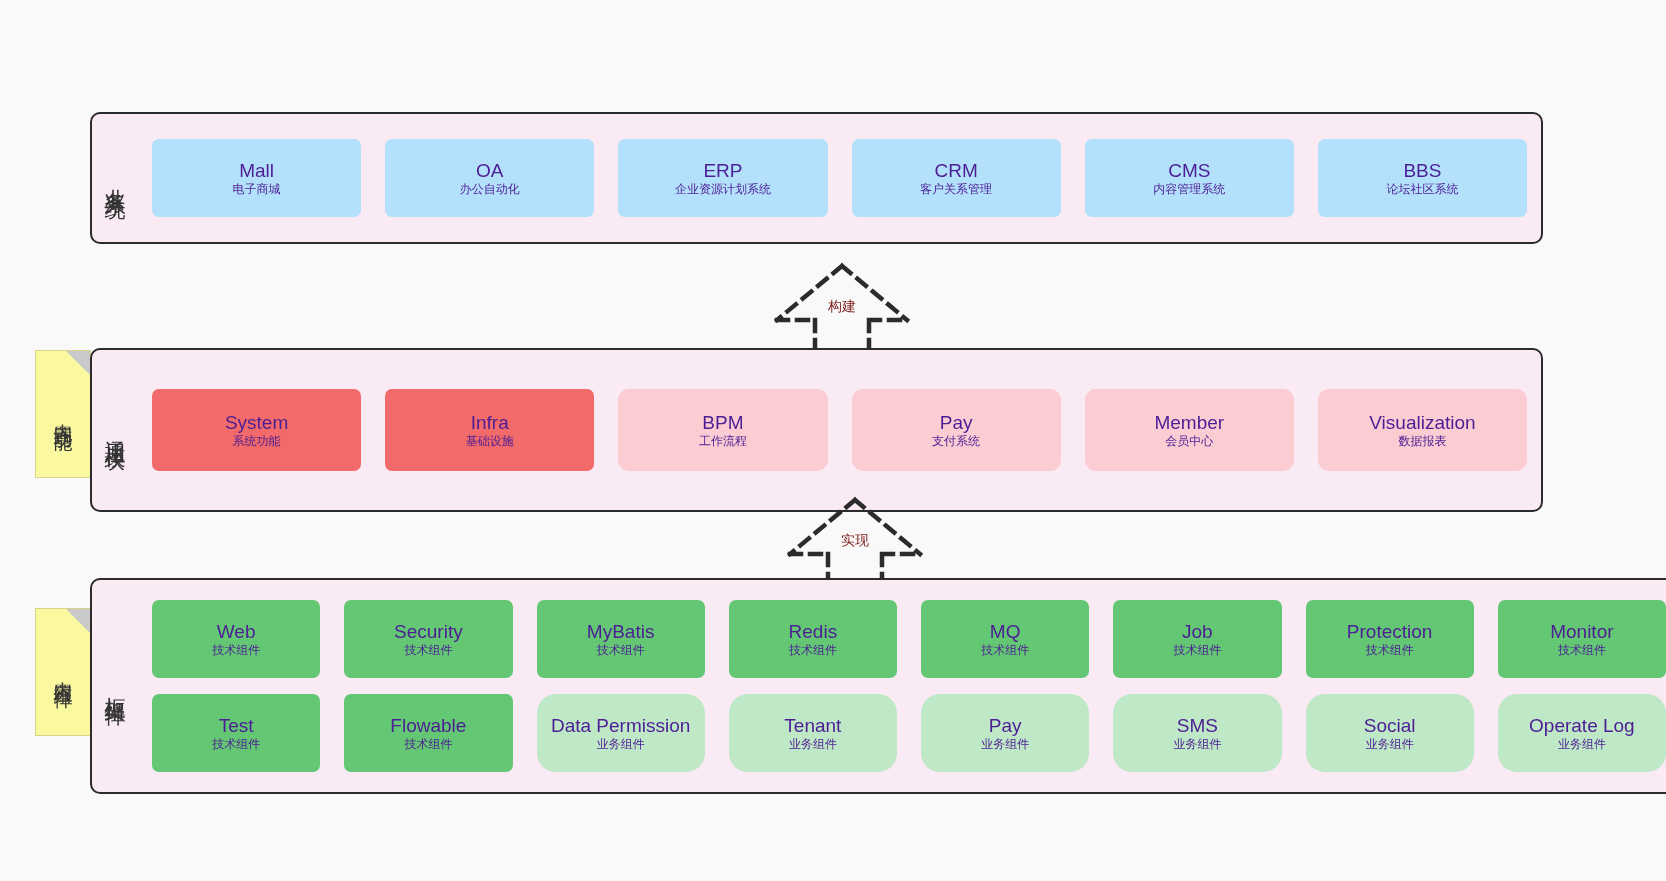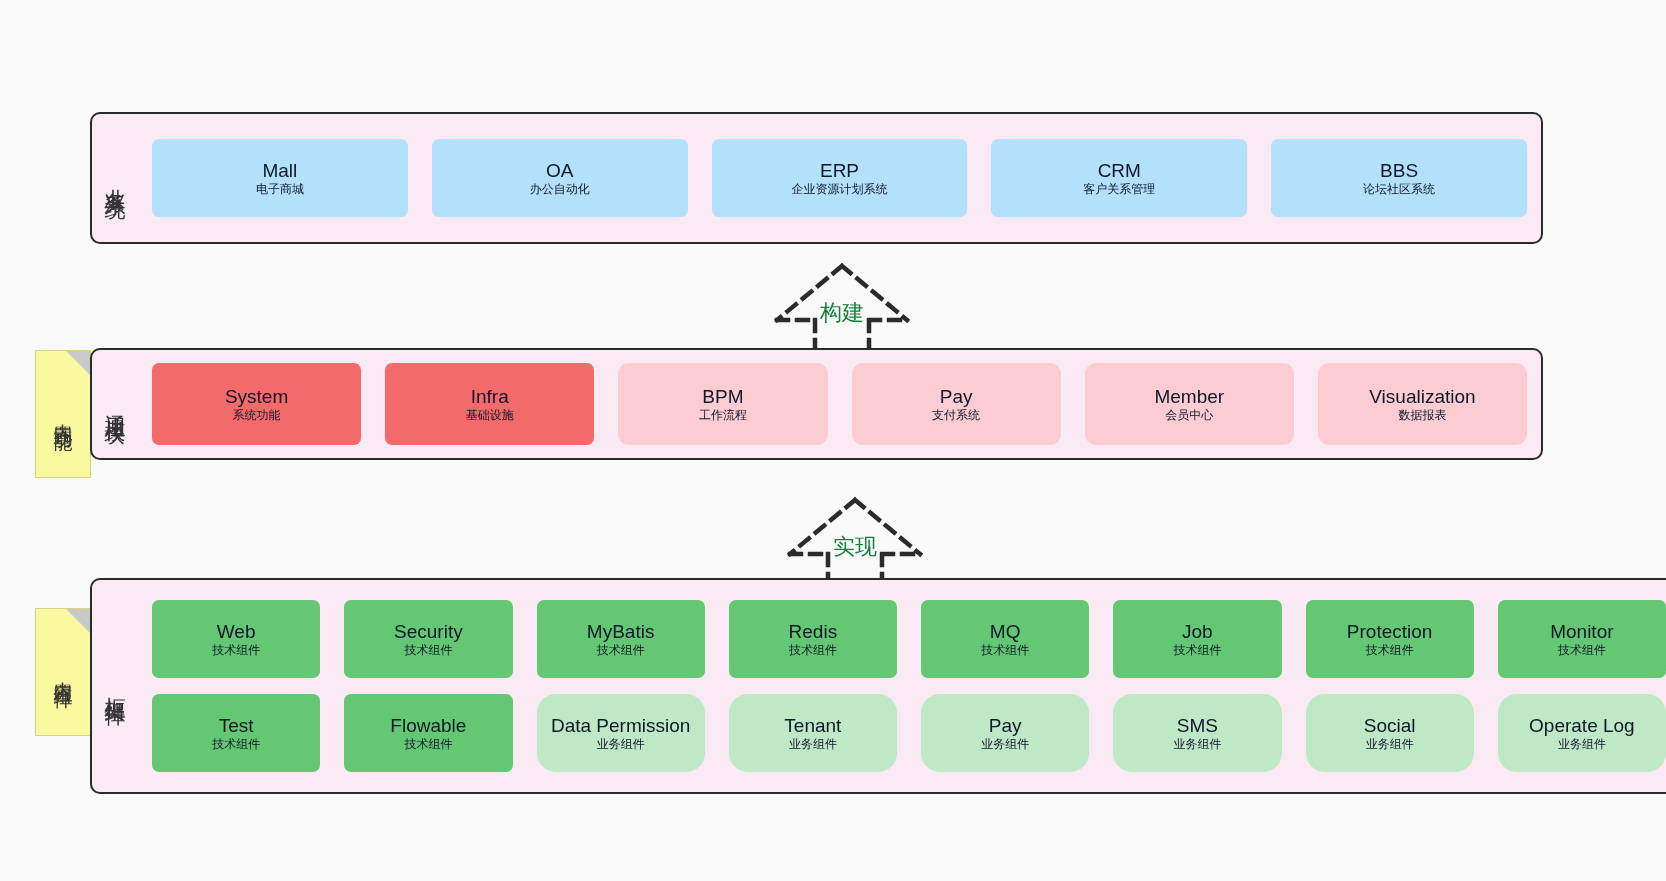--- a/index.html
+++ b/index.html
@@ -65,38 +65,38 @@
   .node {
     flex: 1 1 0;
     box-sizing: border-box;
     border-radius: 7px;
     display: flex;
     flex-direction: column;
     align-items: center;
     justify-content: center;
     text-align: center;
     line-height: 1.22;
-    color: #0f172a;
+    color: #4c1d95;
   }
   .node .t1 { font-size: 19px; }
   .node .t2 { font-size: 12px; }
 
   .h-biz   { height: 78px; }
   .h-mod   { height: 82px; }
   .h-frame { height: 78px; }
 
   .c-blue      { background: #b3e0fb; }
   .c-red       { background: #f26a6a; }
   .c-pink      { background: #fbcdd3; border-radius: 11px; }
   .c-green     { background: #63c773; }
   .c-lightgrn  { background: #bfe8c6; border-radius: 19px; }
 
   
   #layer-business { left: 90px;  top: 112px; width: 1453px; height: 132px; }
-  #layer-modules  { left: 90px;  top: 348px; width: 1453px; height: 112px; }
+  #layer-modules  { left: 90px;  top: 348px; width: 1453px; height: 164px; }
   #layer-frame    { left: 90px;  top: 578px; width: 1592px; height: 216px; }
 
   
   .sticky {
     position: absolute;
     box-sizing: border-box;
     background: #fbf9a0;
     border: 1px solid #d8d48a;
     display: flex;
     align-items: center;
@@ -127,22 +127,22 @@
     position: absolute;
     width: 170px;
     height: 96px;
   }
   .arrow svg { display: block; }
   .arrow-label {
     position: absolute;
     left: 50%;
     transform: translateX(-50%);
     top: 40px;
-    font-size: 22px;
-    color: #15803d;
+    font-size: 14px;
+    color: #7f1d1d;
     background: transparent;
     padding: 0 2px;
     white-space: nowrap;
     user-select: none;
   }
   #arrow-build { left: 757px; top: 258px; }
   #arrow-impl  { left: 770px; top: 492px; }
 </style>
 </head>
 <body>
@@ -161,20 +161,24 @@
           <span class="t1">OA</span>
           <span class="t2">办公自动化</span>
         </div>
         <div class="node h-biz c-blue">
           <span class="t1">ERP</span>
           <span class="t2">企业资源计划系统</span>
         </div>
         <div class="node h-biz c-blue">
           <span class="t1">CRM</span>
           <span class="t2">客户关系管理</span>
+        </div>
+        <div class="node h-biz c-blue">
+          <span class="t1">CMS</span>
+          <span class="t2">内容管理系统</span>
         </div>
         <div class="node h-biz c-blue">
           <span class="t1">BBS</span>
           <span class="t2">论坛社区系统</span>
         </div>
       </div>
     </div>
   </div>
 
   <div class="arrow" id="arrow-build">

